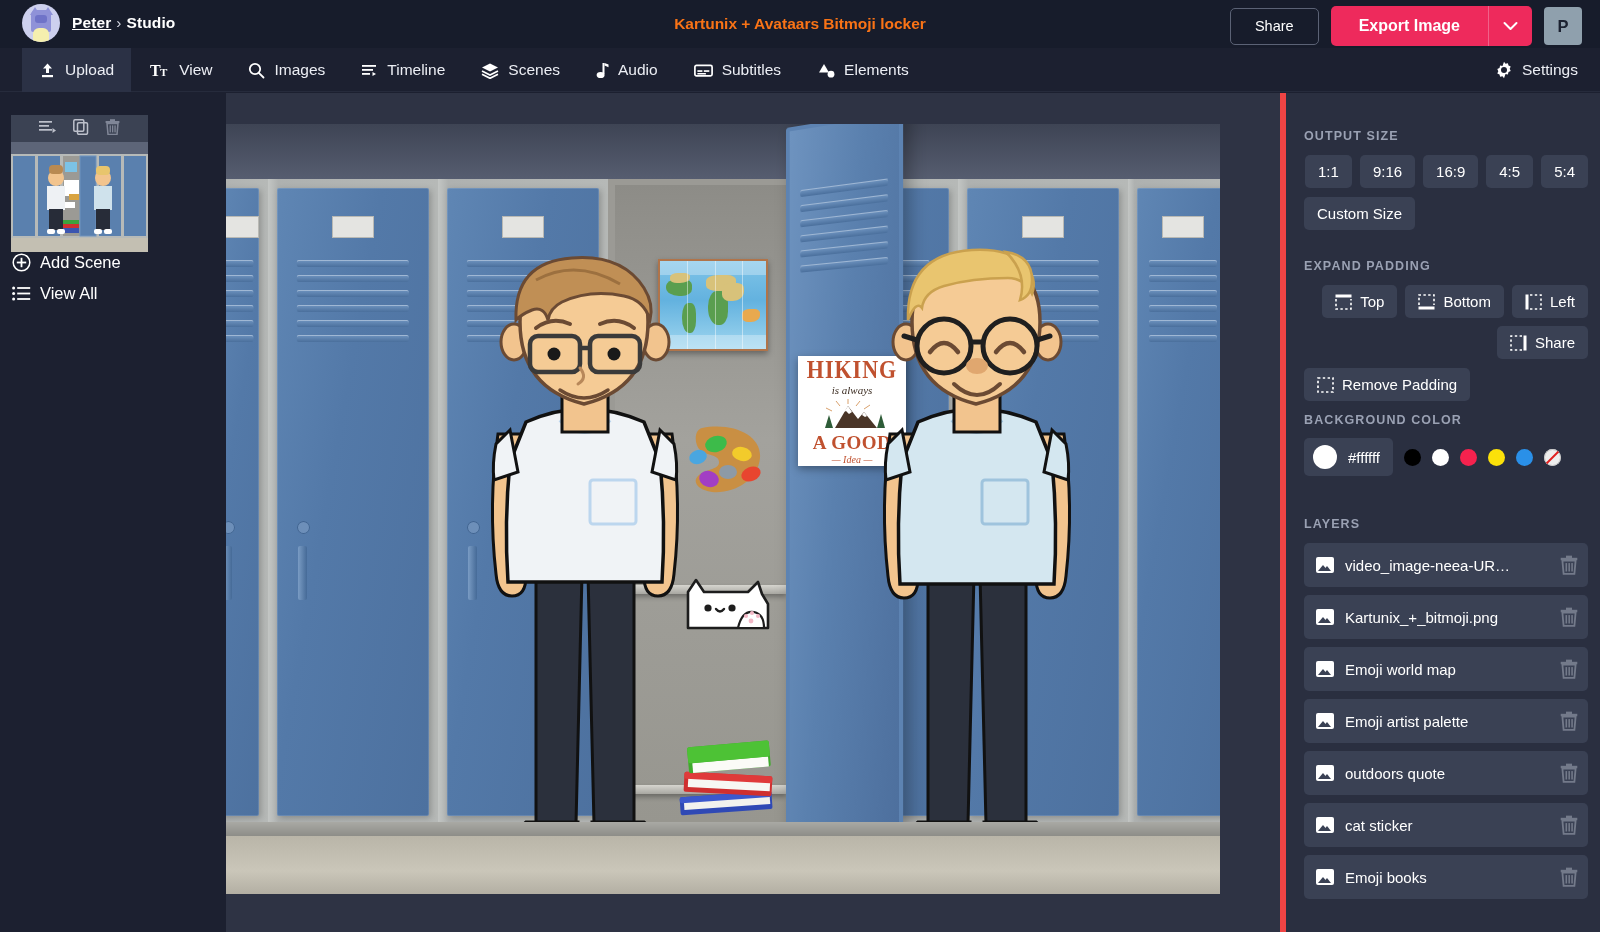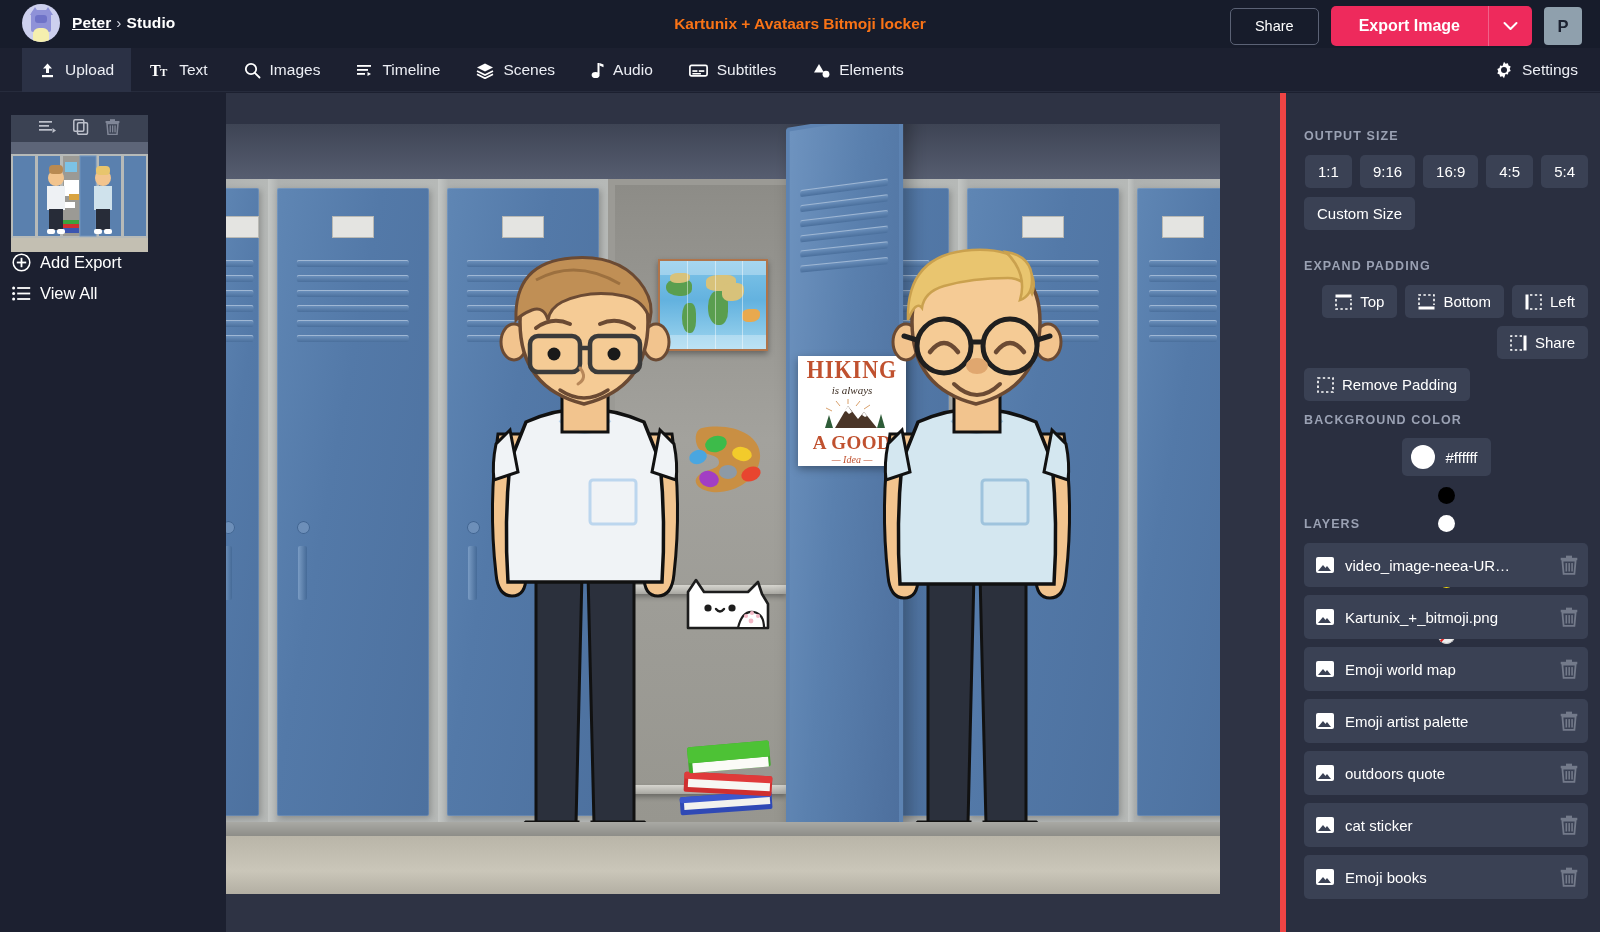--- a/index.html
+++ b/index.html
@@ -263,21 +263,21 @@
         <span>Upload</span>
       </button>
 
       <button class="tool">
         <span class="ico">
           <svg width="20" height="17" viewBox="0 0 20 17">
               <text x="0" y="14" font-family="Liberation Serif, serif" font-size="16" font-weight="700" fill="#fff">T</text>
               <text x="10" y="14" font-family="Liberation Serif, serif" font-size="11" font-weight="700" fill="#fff">T</text>
             </svg>
         </span>
-        <span>Text</span>
+        <span>View</span>
       </button>
 
       <button class="tool">
         <span class="ico">
           <svg width="17" height="17" viewBox="0 0 17 17">
               <circle cx="7" cy="7" r="5.2" fill="none" stroke="#fff" stroke-width="1.8"></circle>
               <line x1="10.8" y1="10.8" x2="15.5" y2="15.5" stroke="#fff" stroke-width="1.8" stroke-linecap="round"></line>
             </svg>
         </span>
         <span>Images</span>
@@ -417,21 +417,21 @@
 
     <div class="left-actions">
       <div class="left-action">
         <span class="ico">
           <svg width="19" height="19" viewBox="0 0 19 19">
               <circle cx="9.5" cy="9.5" r="8.3" fill="none" stroke="#fff" stroke-width="1.5"></circle>
               <rect x="8.6" y="4.8" width="1.8" height="9.4" fill="#fff"></rect>
               <rect x="4.8" y="8.6" width="9.4" height="1.8" fill="#fff"></rect>
             </svg>
         </span>
-        <span>Add Export</span>
+        <span>Add Scene</span>
       </div>
       <div class="left-action">
         <span class="ico">
           <svg width="19" height="17" viewBox="0 0 19 17">
               <circle cx="1.6" cy="3" r="1.5" fill="#fff"></circle>
               <circle cx="1.6" cy="8.5" r="1.5" fill="#fff"></circle>
               <circle cx="1.6" cy="14" r="1.5" fill="#fff"></circle>
               <rect x="5.2" y="2.1" width="13" height="1.8" fill="#fff"></rect>
               <rect x="5.2" y="7.6" width="13" height="1.8" fill="#fff"></rect>
               <rect x="5.2" y="13.1" width="13" height="1.8" fill="#fff"></rect>
@@ -799,21 +799,21 @@
                 <rect x="1" y="1" width="15" height="14" fill="none" stroke="#fff" stroke-width="1.7" stroke-dasharray="2.4 2.4"></rect>
               </svg>
           </span>
           <span>Remove Padding</span>
         </button>
       </div>
     </div>
 
     <div style="position:absolute; left:18px; top:320px; width:284px;">
       <div class="sec-label">BACKGROUND COLOR</div>
-      <div class="colorrow" style="margin-top:11px;flex-direction:column;">
+      <div class="colorrow" style="margin-top:11px;">
         <div class="colorbox">
           <span class="swatch-big"></span>
           <span class="hexval">#ffffff</span>
         </div>
         <span class="sw" style="background:#000000;"></span>
         <span class="sw" style="background:#ffffff;"></span>
         <span class="sw" style="background:#f5224e;"></span>
         <span class="sw" style="background:#fbe10a;"></span>
         <span class="sw" style="background:#2a90e8;"></span>
         <span class="sw" style="background:#f2f2f2; position:relative; overflow:hidden;">

